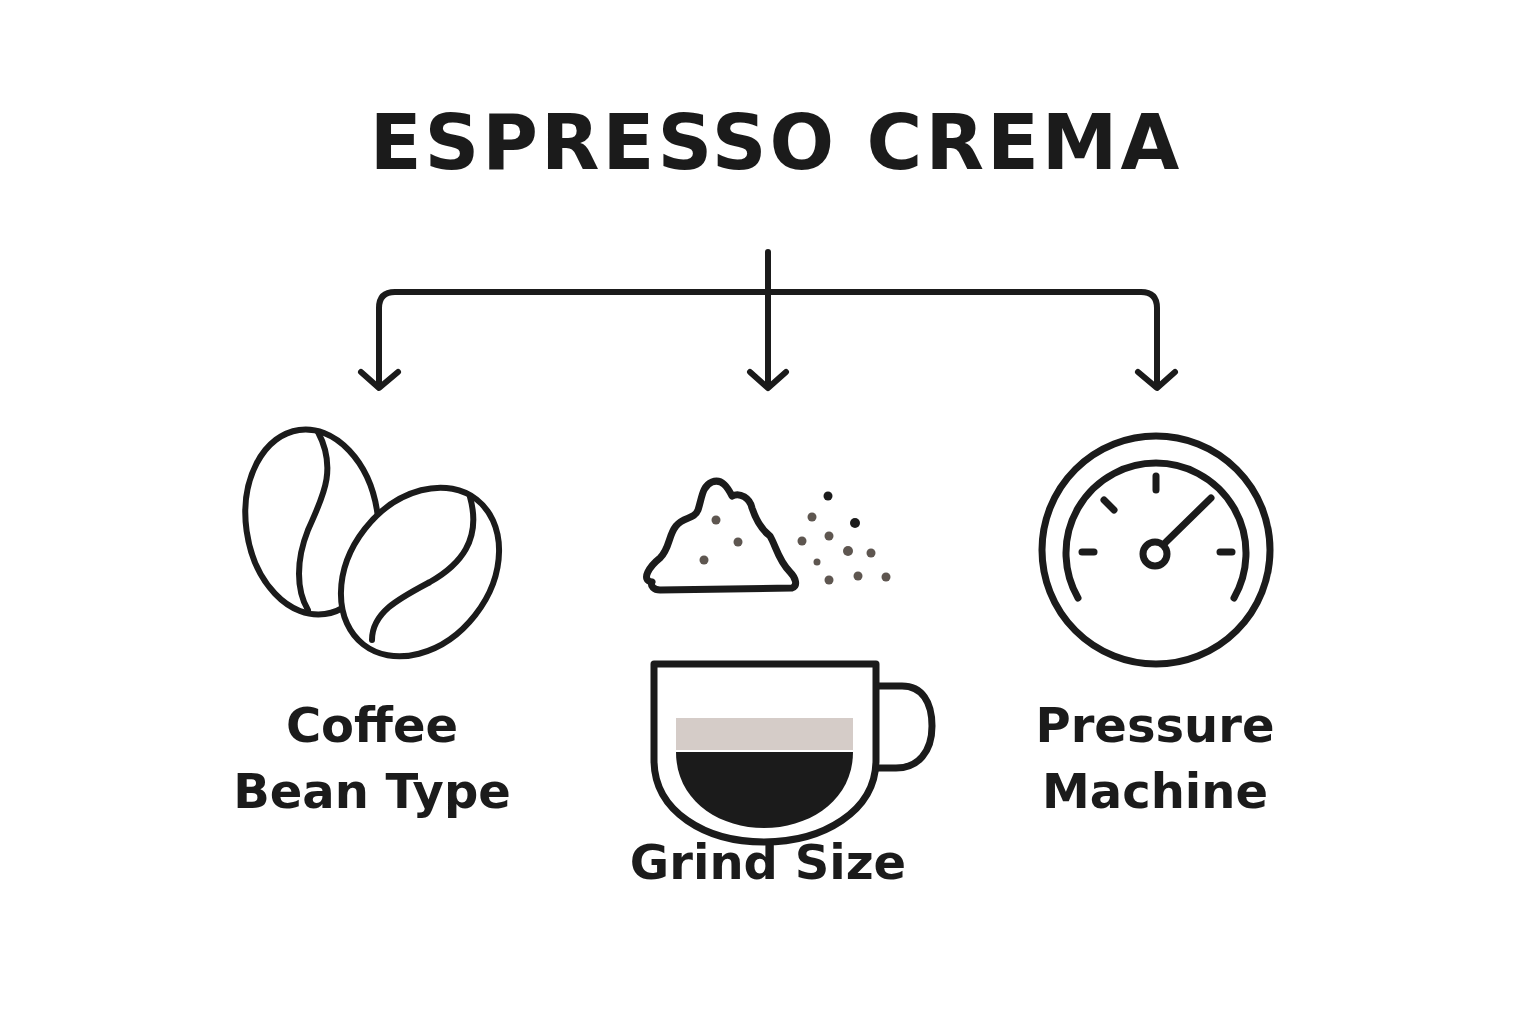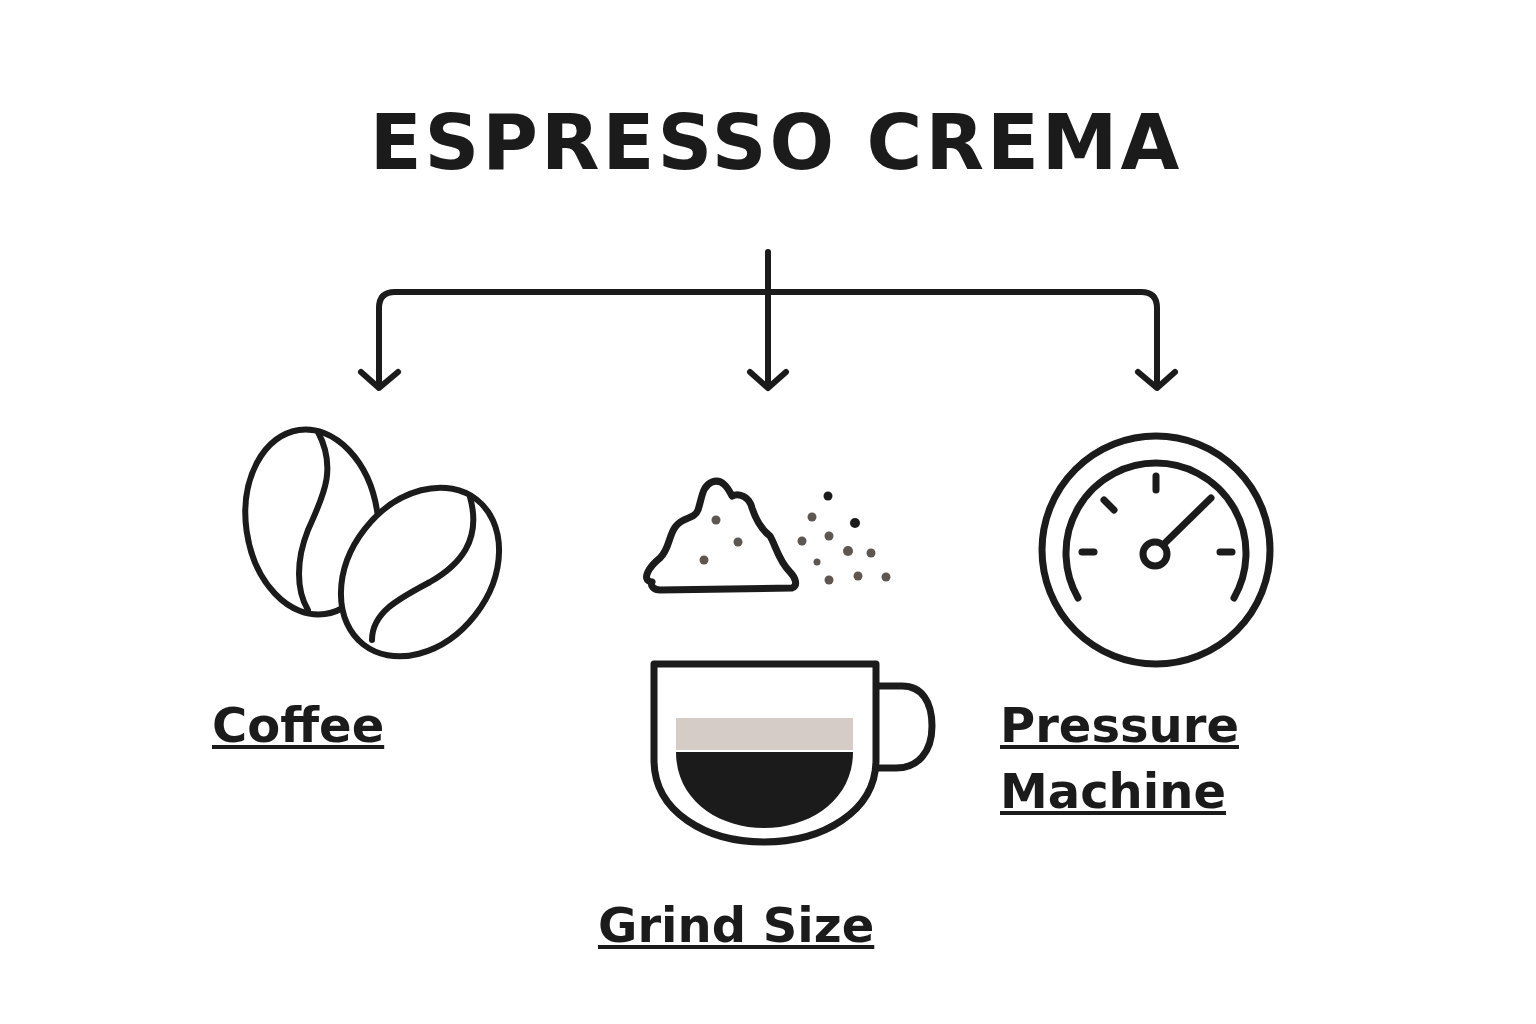--- a/index.html
+++ b/index.html
@@ -6,21 +6,21 @@
   body {
     width: 1536px; height: 1024px; background: #ffffff; position: relative; overflow: hidden;
     font-family: "DejaVu Sans", "Liberation Sans", sans-serif; color: #1d1d1d;
   }
   .title {
     position: absolute; left: 8px; width: 1536px; top: 98px; text-align: center;
     font-size: 76px; font-weight: bold; letter-spacing: 3px; color: #1b1b1b;
   }
   svg.art { position: absolute; left: 0; top: 0; }
   .label {
-    position: absolute; text-align: left; font-weight: bold; font-size: 48px; line-height: 66px; color: #1b1b1b; text-decoration: underline;
+    position: absolute; text-align: center; font-weight: bold; font-size: 48px; line-height: 66px; color: #1b1b1b;
   }
   .label span { display: block; }
 </style>
 </head>
 <body>
 
 <div class="title">ESPRESSO CREMA</div>
 
 <svg class="art" width="1536" height="1024" viewBox="0 0 1536 1024">
 
@@ -75,22 +75,23 @@
     <path d="M1104 500 L1114 510" stroke-width="7"></path>
     <path d="M1082 552 H1094" stroke-width="7"></path>
     <path d="M1220 552 H1232" stroke-width="7"></path>
     <path d="M1166 542 L1211 498" stroke-width="7"></path>
     <circle cx="1155" cy="554" r="12" stroke-width="7" fill="#fff"></circle>
   </g>
 </svg>
 
 <div class="label" style="left:212px; top:692px; width:320px;">
   <span>Coffee</span>
+  <span>Bean Type</span>
 </div>
 
-<div class="label" style="left:598px; top:892px; width:340px;">
+<div class="label" style="left:598px; top:829px; width:340px;">
   <span>Grind Size</span>
 </div>
 
 <div class="label" style="left:1000px; top:692px; width:310px;">
   <span>Pressure</span>
   <span>Machine</span>
 </div>
 
 </body></html>

